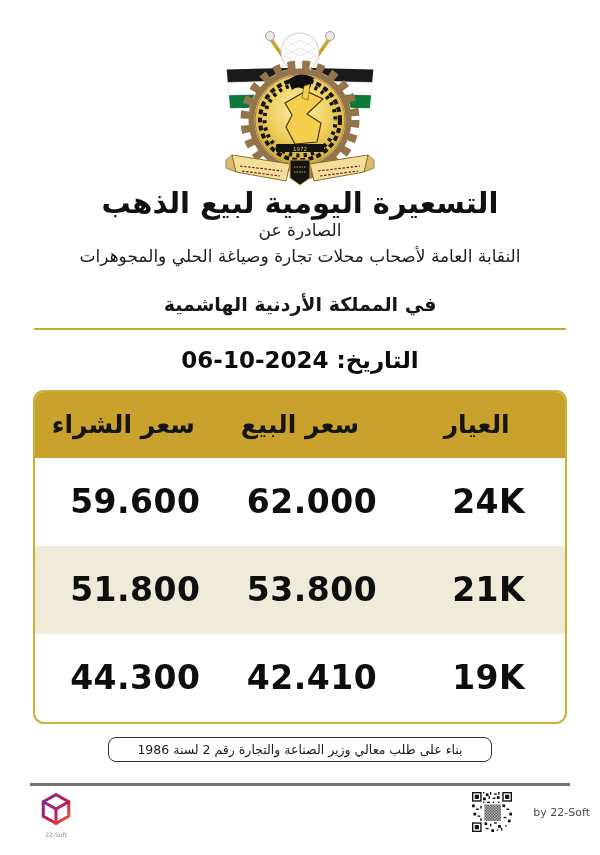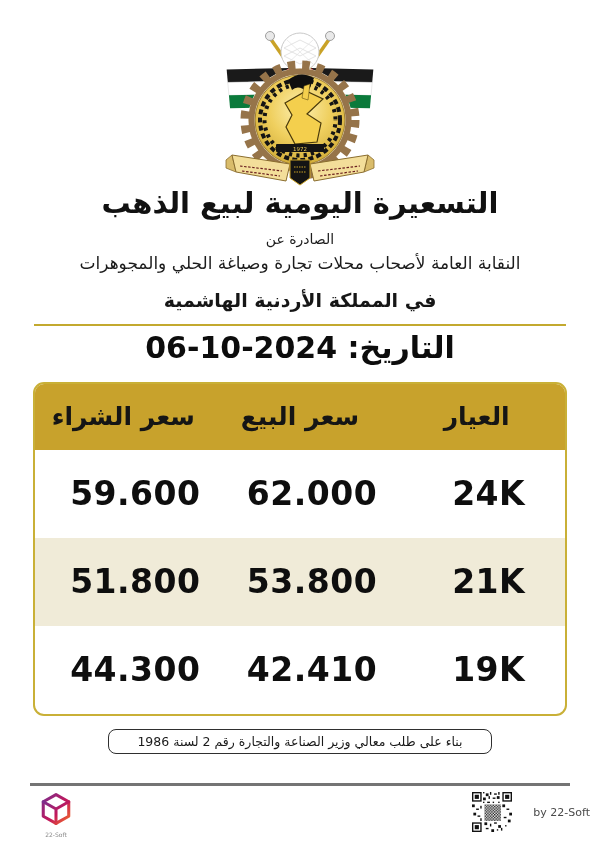--- a/index.html
+++ b/index.html
@@ -2,27 +2,27 @@
 <html lang="ar"><head>
 <meta charset="utf-8">
 <style>
   html,body{margin:0;padding:0;background:#fff;}
   body{width:600px;height:855px;font-family:"DejaVu Sans","Liberation Sans",sans-serif;color:#111;}
   .poster{position:relative;width:600px;height:855px;overflow:hidden;direction:rtl;text-align:center;background:#fff;}
 
   .emblem{display:block;margin:20px auto 0;}
 
   .title{font-size:29px;font-weight:bold;line-height:1.1;margin:2px 0 0;color:#111;}
-  .issued{font-size:14px;margin-top:11px;color:#1c1c1c;}
+  .issued{font-size:17px;color:#1c1c1c;}
   .org{font-size:17px;margin-top:6px;color:#1c1c1c;}
-  .country{font-size:19px;font-weight:600;margin-top:16px;color:#161616;}
+  .country{font-size:19px;font-weight:600;margin-top:27px;color:#161616;}
 
   .divider{width:532px;margin:13px auto 0;border:0;border-top:2px solid #C3A92F;height:0;}
 
-  .date-line{font-size:30px;font-weight:bold;margin-top:4px;color:#0c0c0c;}
+  .date-line{font-size:23px;font-weight:bold;margin-top:17px;color:#0c0c0c;}
   .ltr{direction:ltr;unicode-bidi:embed;}
 
   .price-table{width:530px;margin:17px auto 0;border:2px solid #C9B037;border-radius:11px;overflow:hidden;background:#fff;}
   .thead{display:flex;background:#C8A22C;height:66px;align-items:center;}
   .thead .cell{font-size:25px;font-weight:bold;color:#151515;}
   .cell{flex:1;}
   .trow{display:flex;height:88px;align-items:center;}
   .trow .cell{font-size:33px;font-weight:bold;color:#0e0e0e;letter-spacing:.5px;margin-left:24px;}
   .trow.alt{background:#F0EBD8;}
 

